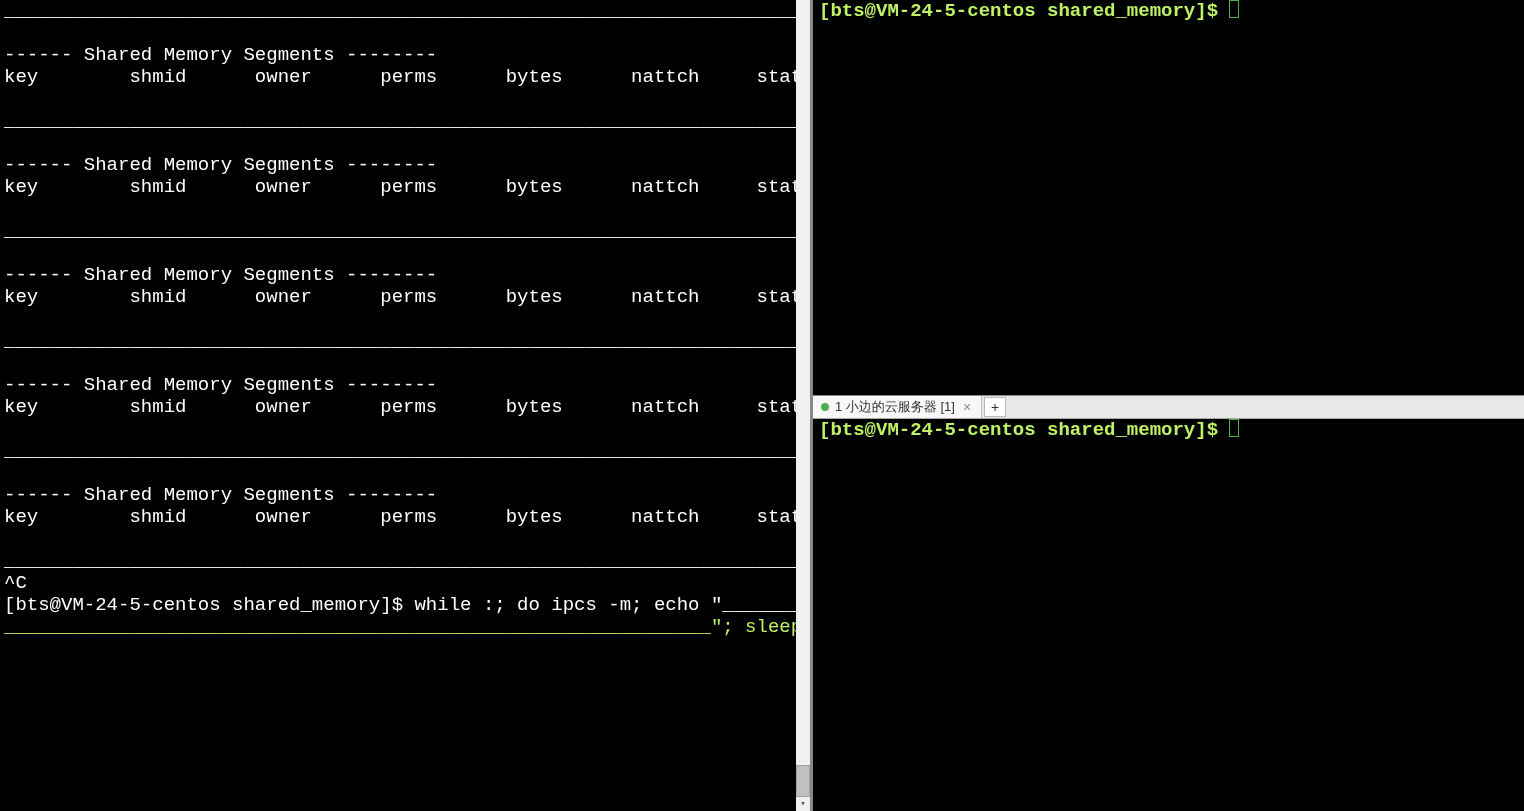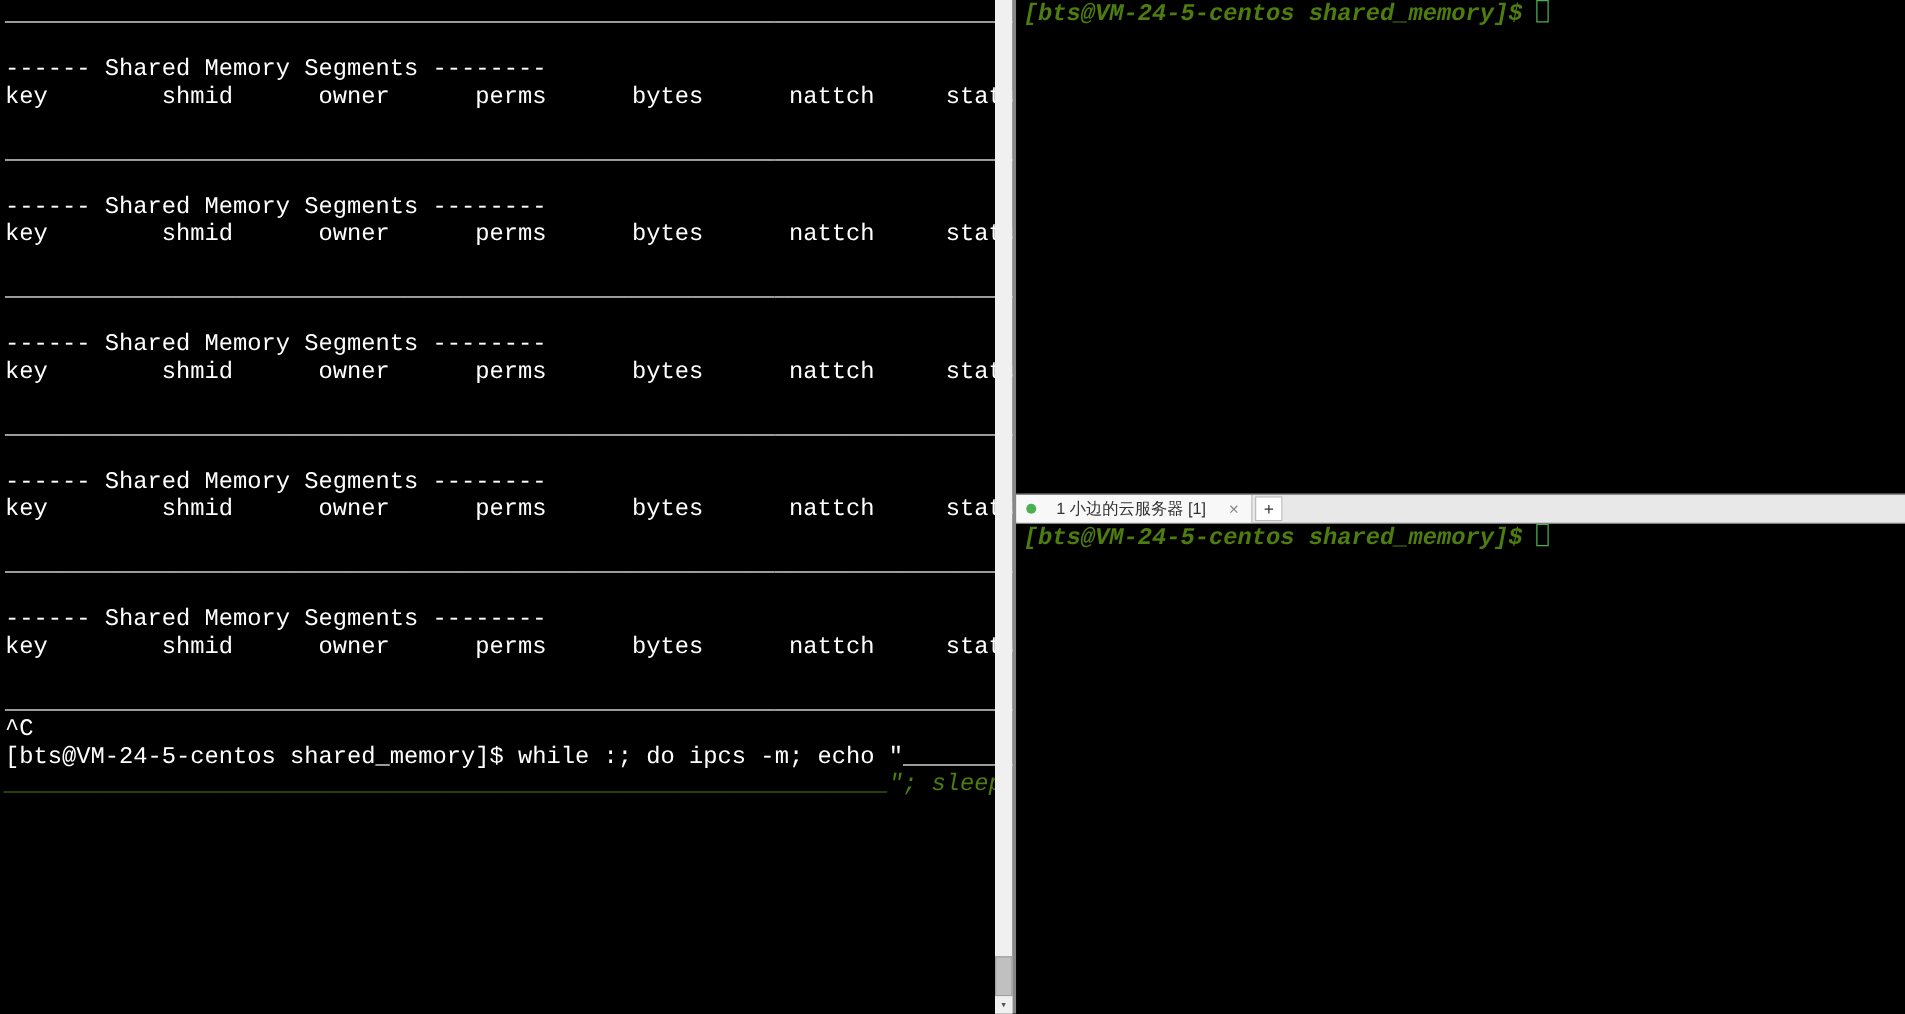--- a/index.html
+++ b/index.html
@@ -83,21 +83,21 @@
       font-size: 13px;
       color: #333;
     }
     .tab {
       display: flex;
       align-items: center;
       height: 100%;
       padding: 0 8px;
       background: #f8f8f8;
       border-right: 1px solid #bbb;
-      gap: 16px;
+      gap: 6px;
     }
     .tab-dot {
       width: 8px; height: 8px;
       border-radius: 50%;
       background: #4caf50;
     }
     .tab-close {
       color: #888;
       font-size: 14px;
       padding: 0 2px;
@@ -115,21 +115,21 @@
       font-size: 14px;
       color: #333;
     }
     .right-bottom {
       flex: 1;
       background: #000;
       padding: 0 6px;
       white-space: pre;
       overflow: hidden;
     }
-    .prompt { color: #4d7c0f; font-style: italic; }
+    .prompt { color: #bef264; }
     .cursor {
       display: inline-block;
       width: 10px;
       height: 18px;
       border: 1px solid #4caf50;
       vertical-align: -2px;
     }
     .boldish { font-weight: bold; }
   </style>
 </head>

